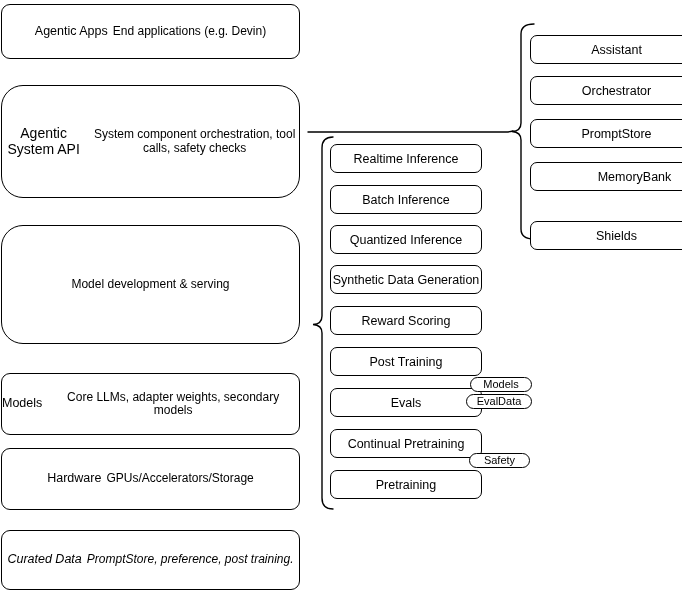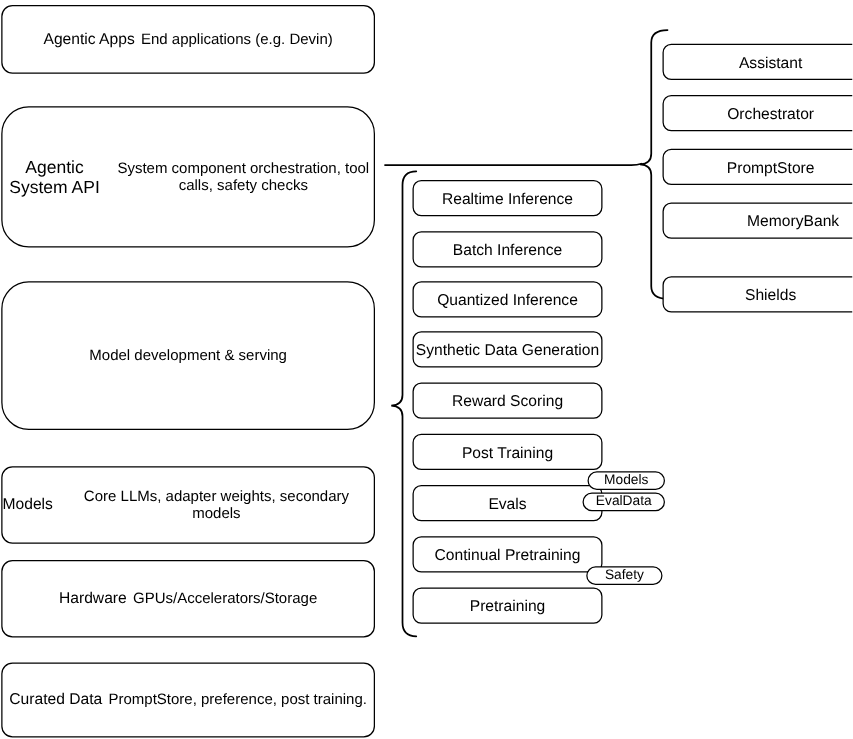--- a/index.html
+++ b/index.html
@@ -109,21 +109,21 @@
   <div class="layer-box" style="top:373px;height:62px;border-radius:9px;">
     <div class="layer-title">Models</div>
     <div class="layer-subtitle">Core LLMs, adapter weights, secondary models</div>
   </div>
 
   <div class="layer-box" style="top:448px;height:62px;border-radius:9px;text-align:right;">
     <div class="layer-title">Hardware</div>
     <div class="layer-subtitle">GPUs/Accelerators/Storage</div>
   </div>
 
-  <div class="layer-box" style="top:530px;height:60px;border-radius:9px;">
+  <div class="layer-box" style="top:530px;height:60px;border-radius:9px;font-style:italic;">
     <div class="layer-title">Curated Data</div>
     <div class="layer-subtitle">PromptStore, preference, post training.</div>
   </div>
 
   <div class="chip mid" style="top:144px;">Realtime Inference</div>
   <div class="chip mid" style="top:185px;">Batch Inference</div>
   <div class="chip mid" style="top:225px;">Quantized Inference</div>
   <div class="chip mid" style="top:265px;">Synthetic Data Generation</div>
   <div class="chip mid" style="top:306px;">Reward Scoring</div>
   <div class="chip mid" style="top:347px;">Post Training</div>

